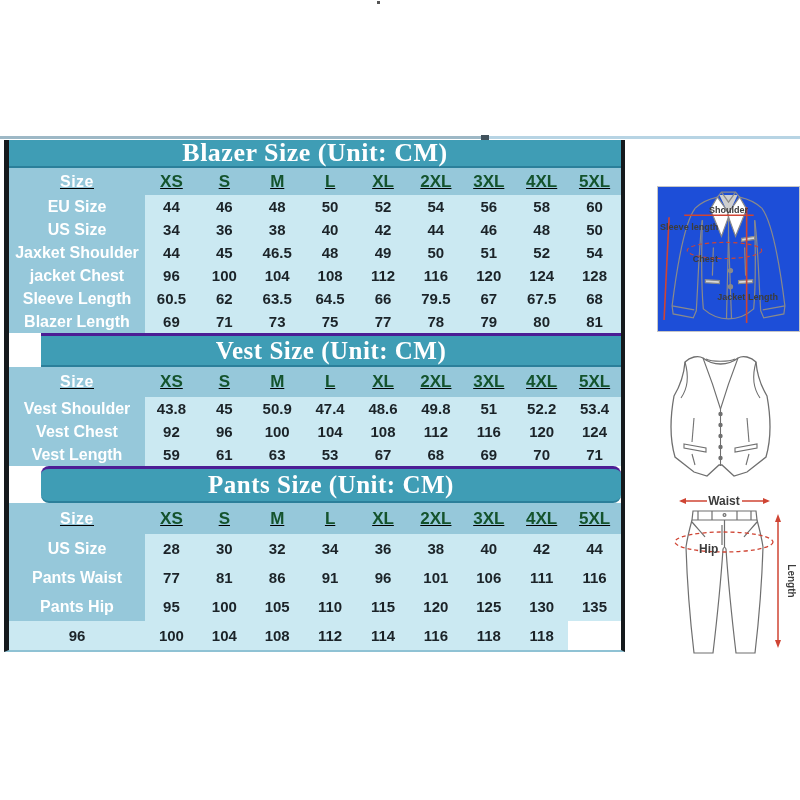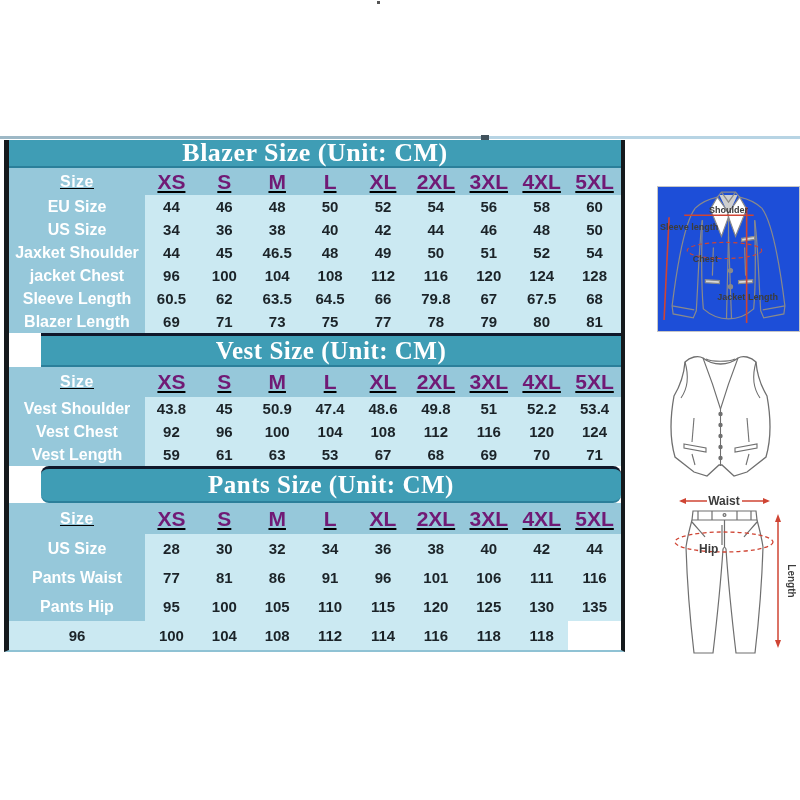--- a/index.html
+++ b/index.html
@@ -20,28 +20,28 @@
     border-bottom:2px solid #8fc2d4;
   }
   .size-table{width:100%;}
   .t-head{
     background:#3f9db5;border-bottom:2px solid #2b7f9a;
     display:flex;align-items:center;justify-content:center;
     color:#ffffff;font-family:"Liberation Serif",serif;font-weight:bold;
     letter-spacing:0.5px;box-sizing:border-box;
   }
   .t-blazer .t-head{height:28px;font-size:26px;}
-  .t-vest .t-head,.t-pants .t-head{border-top:3px solid #0f172a;margin-left:32px;}
+  .t-vest .t-head,.t-pants .t-head{border-top:3px solid #4c1d95;margin-left:32px;}
   .t-vest .t-head{height:34px;font-size:25px;}
   .t-pants .t-head{height:37px;font-size:25px;border-radius:8px;}
 
   .t-row{display:grid;grid-template-columns:136px repeat(9,1fr);}
   .t-row>div{display:flex;align-items:center;justify-content:center;}
   .t-row.header{background:#96c8da;text-decoration:underline;}
-  .szh{color:#701a75;font-weight:bold;font-size:21px;}
+  .szh{color:#14532d;font-weight:bold;font-size:17px;}
   .corner{color:#ffffff;font-weight:bold;font-size:23px;letter-spacing:0.5px;}
   .lab{background:#96c8da;color:#ffffff;font-weight:bold;font-size:16px;}
   .val{background:#cbe9f2;color:#1b2328;font-weight:bold;font-size:15px;}
 
   .t-blazer .t-row.header{height:27px;}
   .t-blazer .t-row{height:23px;}
   .t-vest .t-row.header{height:30px;}
   .t-vest .t-row{height:23px;}
   .t-pants .t-row.header{height:31px;}
   .t-pants .t-row{height:29px;}
@@ -121,21 +121,21 @@
         <div class="val">124</div>
         <div class="val">128</div>
       </div>
       <div class="t-row">
         <div class="lab">Sleeve Length</div>
         <div class="val">60.5</div>
         <div class="val">62</div>
         <div class="val">63.5</div>
         <div class="val">64.5</div>
         <div class="val">66</div>
-        <div class="val">79.8</div>
+        <div class="val">79.5</div>
         <div class="val">67</div>
         <div class="val">67.5</div>
         <div class="val">68</div>
       </div>
       <div class="t-row">
         <div class="lab">Blazer Length</div>
         <div class="val">69</div>
         <div class="val">71</div>
         <div class="val">73</div>
         <div class="val">75</div>

